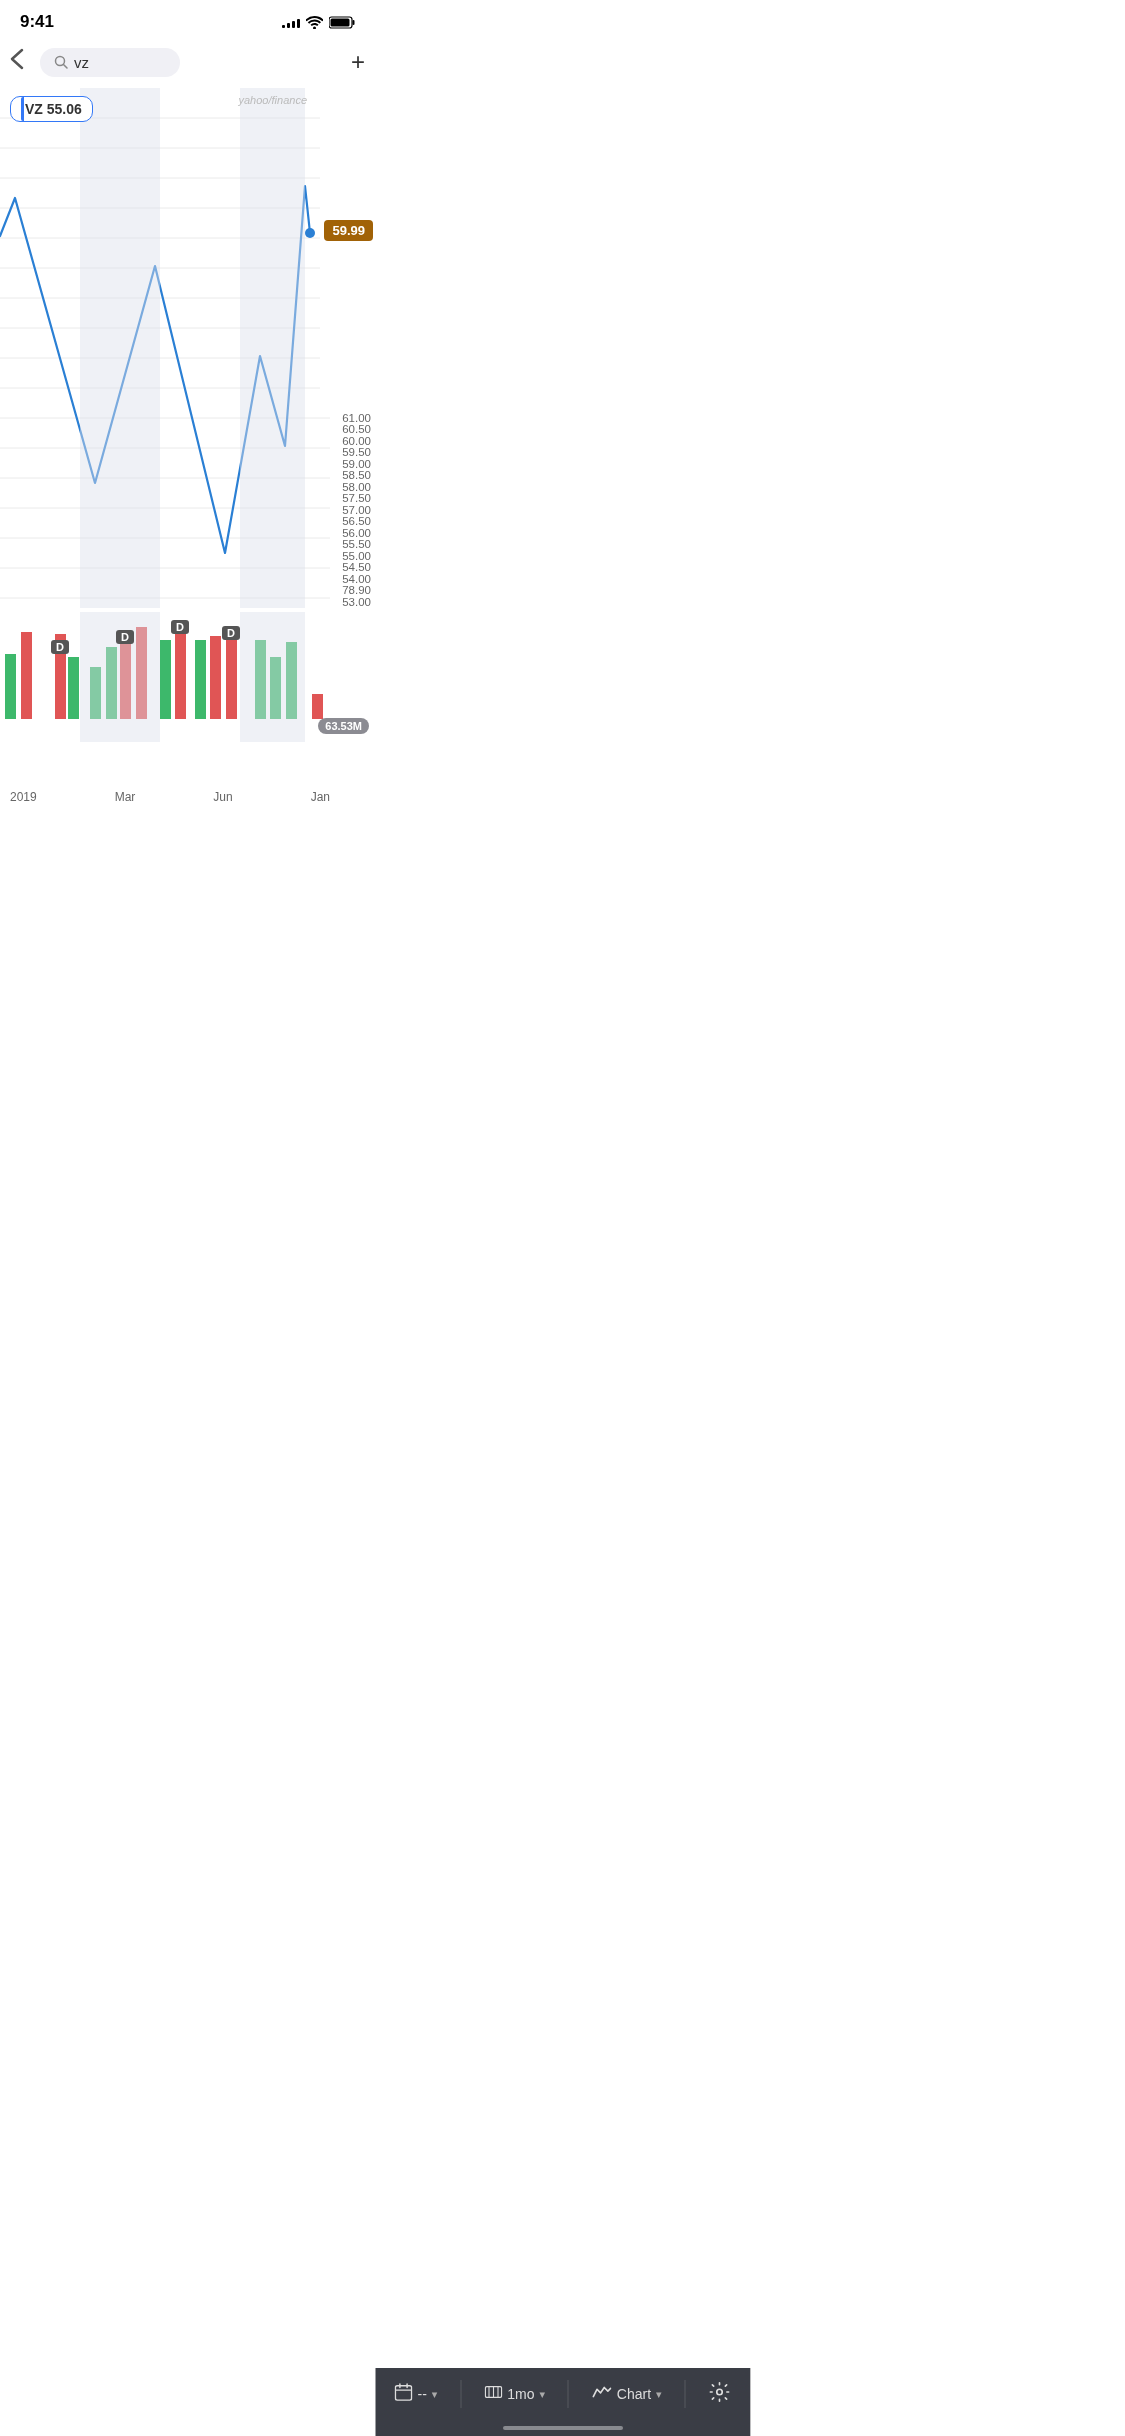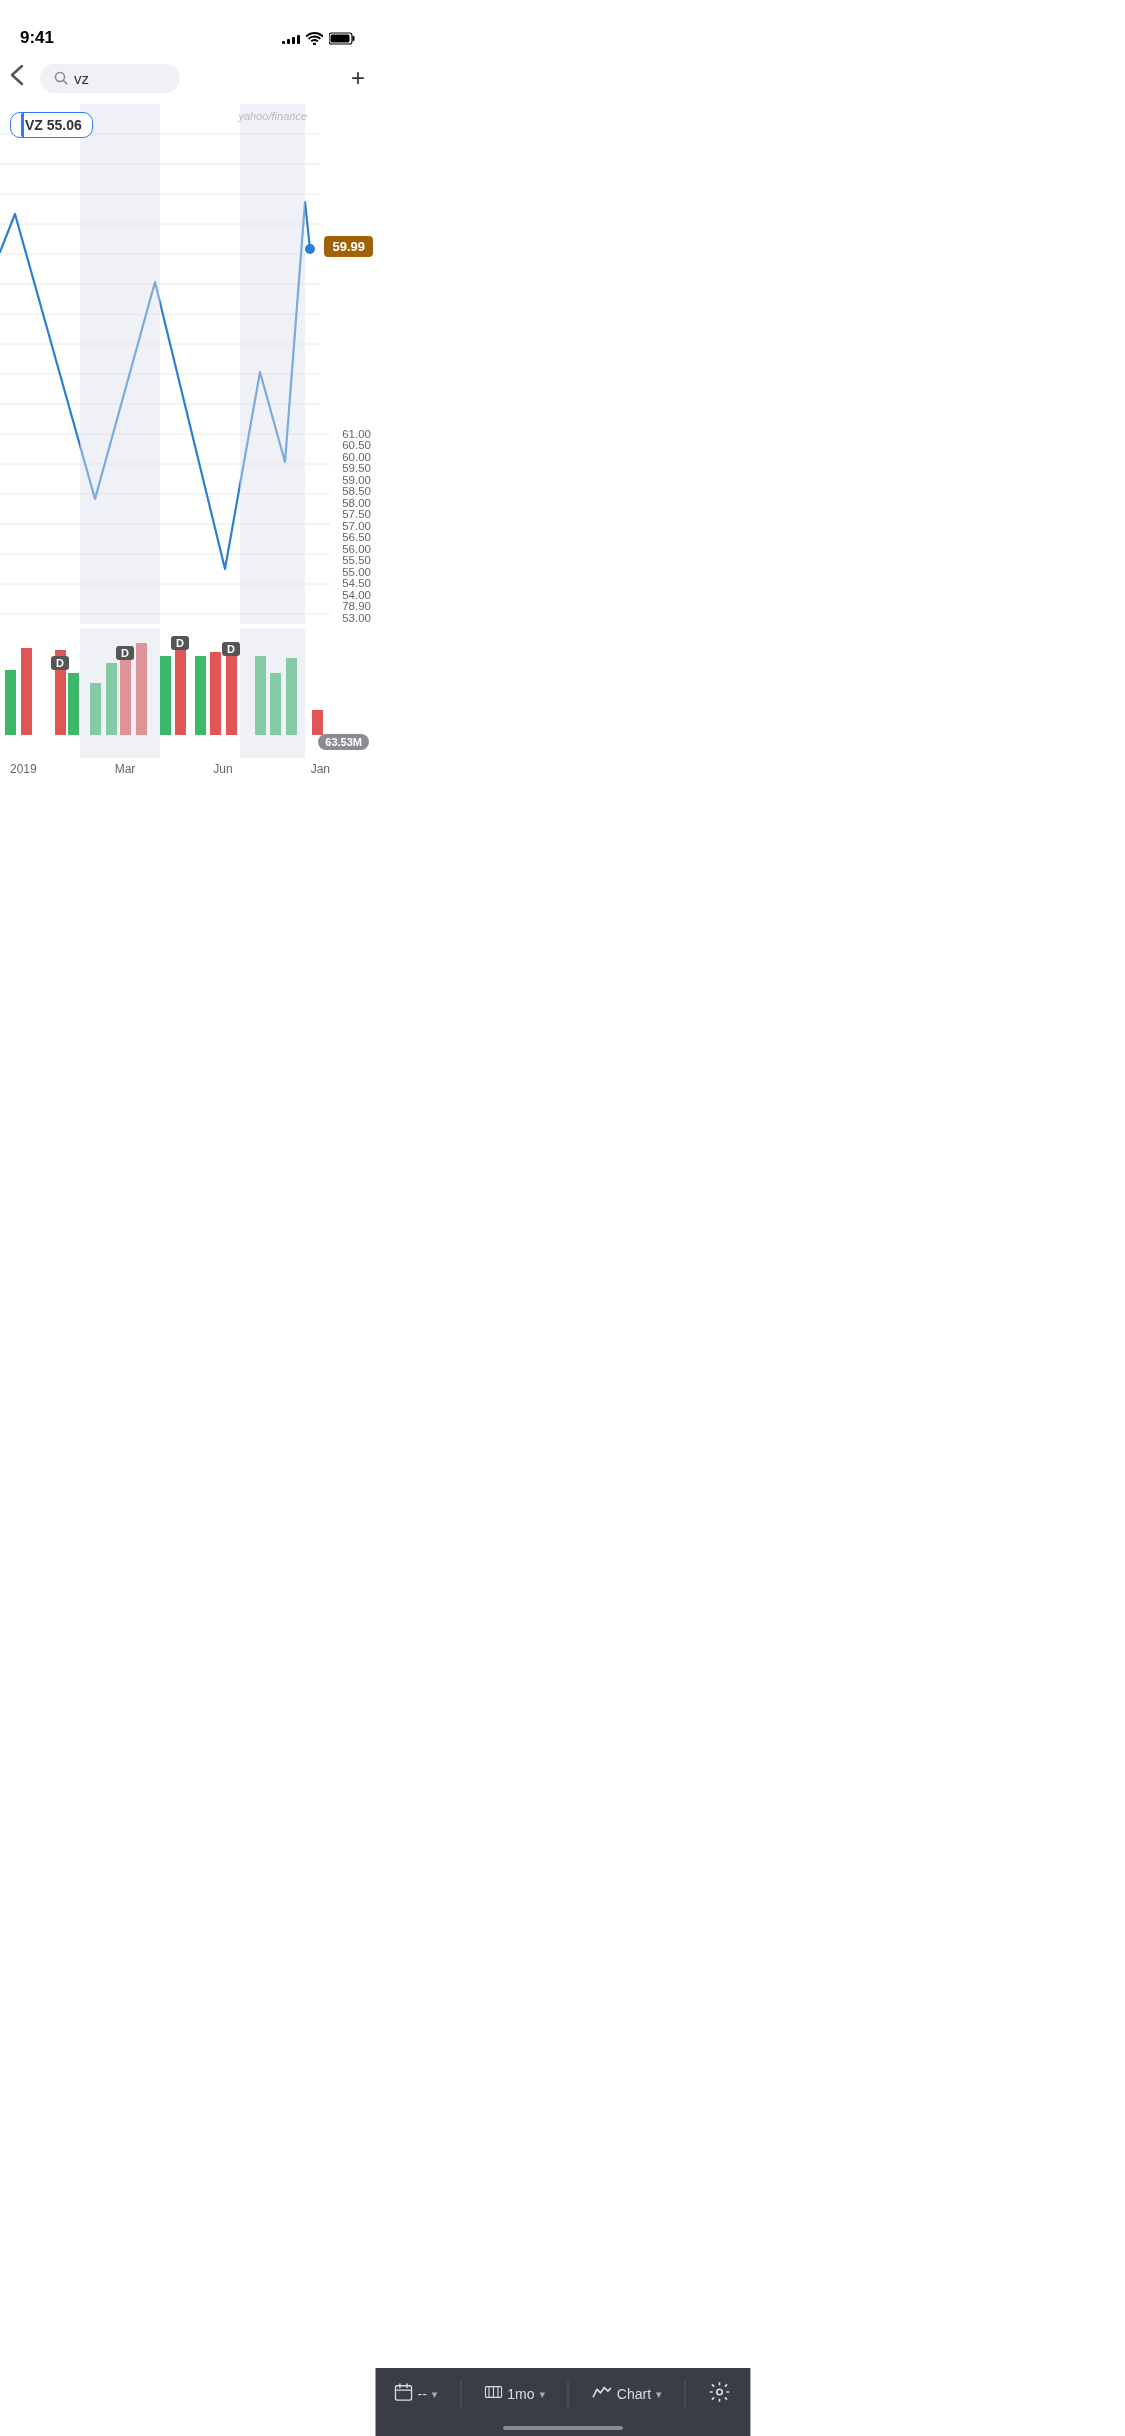--- a/index.html
+++ b/index.html
@@ -10,21 +10,21 @@
       background: #fff;
       font-family: -apple-system, BlinkMacSystemFont, 'Helvetica Neue', Arial, sans-serif;
       overflow-x: hidden;
     }
 
     
     .status-bar {
       display: flex;
       justify-content: space-between;
       align-items: center;
-      padding: 28px 20px 6px;
+      padding: 12px 20px 6px;
       background: #fff;
     }
     .status-time {
       font-size: 17px;
       font-weight: 700;
       color: #000;
     }
     .status-icons {
       display: flex;
       align-items: center;
@@ -180,20 +180,21 @@
       position: relative;
     }
 
     
     .x-axis {
       display: flex;
       justify-content: space-between;
       padding: 6px 10px 6px 10px;
       font-size: 12px;
       color: #666;
+      margin-top: 44px;
     }
 
     
     .volume-badge {
       position: absolute;
       bottom: 8px;
       right: 6px;
       background: rgba(100,100,110,0.75);
       color: #fff;
       font-size: 11px;

